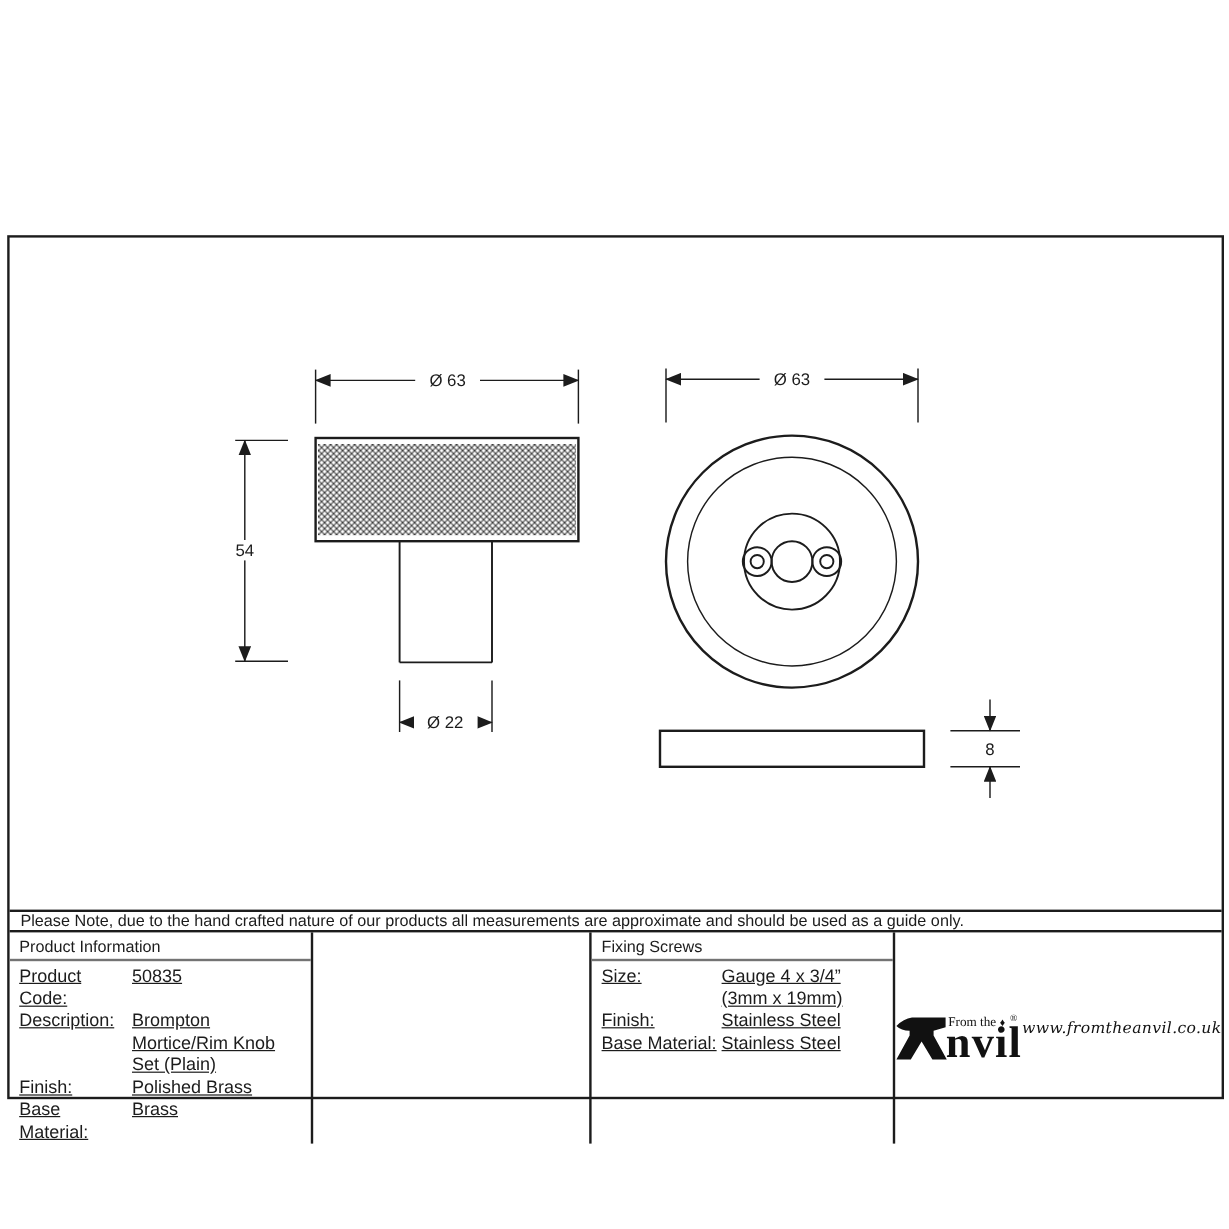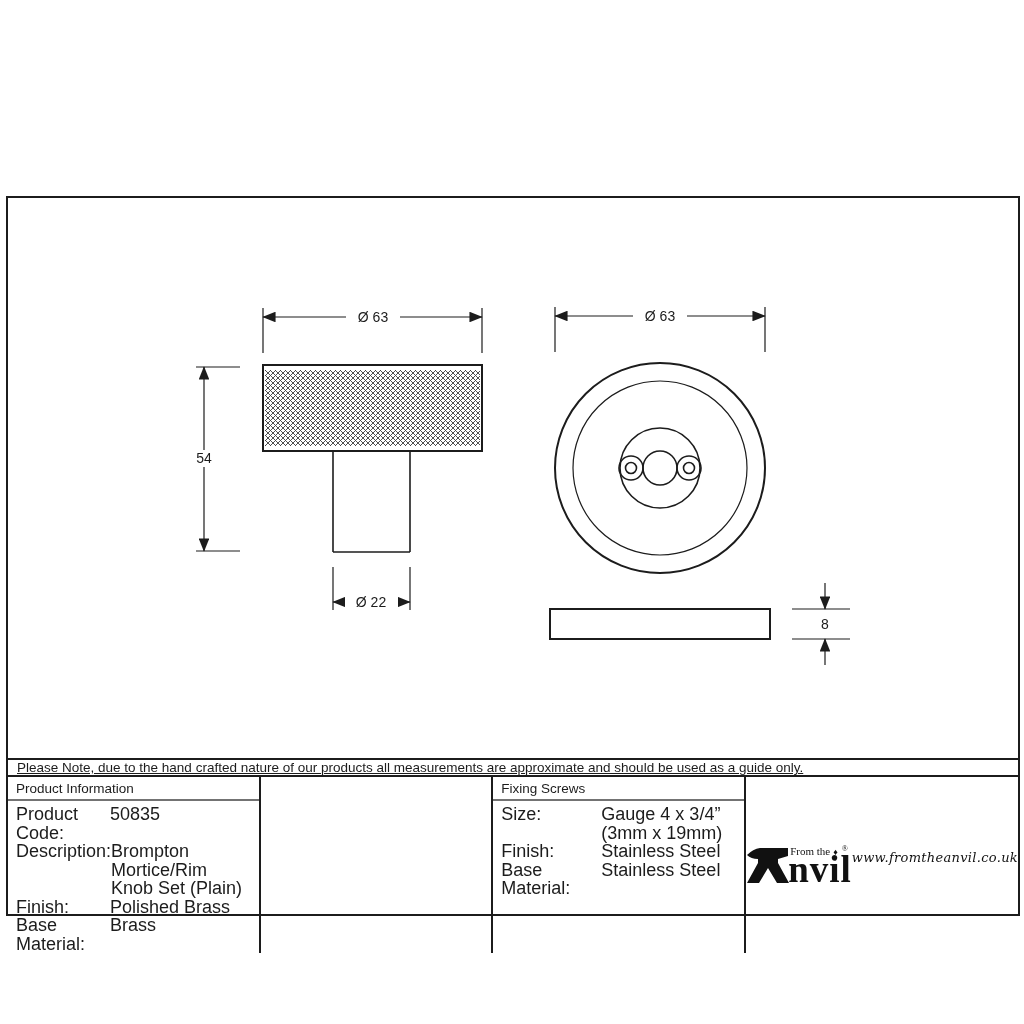--- a/index.html
+++ b/index.html
@@ -5,30 +5,30 @@
   html,body{margin:0;padding:0;background:#fff;}
   .page{position:relative;width:1024px;height:1024px;background:#fff;overflow:hidden;
         font-family:"Liberation Sans",sans-serif;color:#1c1c1c;margin-top:44px;}
   .frame{position:absolute;left:6px;top:152px;width:1014px;height:720px;
          border:2px solid #1c1c1c;box-sizing:border-box;background:#fff;
          display:flex;flex-direction:column;}
   .drawing-area{position:relative;height:562px;border-bottom:2px solid #1c1c1c;box-sizing:border-box;}
   .drawing-svg{display:block;}
   .dim-text{font:14px "Liberation Sans",sans-serif;fill:#1c1c1c;text-anchor:middle;}
   .note-row{height:32px;border-bottom:2px solid #1c1c1c;box-sizing:border-box;
-            display:flex;align-items:center;padding-left:9px;font-size:13.5px;text-decoration:underline;}
+            display:flex;align-items:center;padding-left:9px;font-size:13.5px;}
   .spec-table{flex:1;display:flex;}
   .col{box-sizing:border-box;display:flex;flex-direction:column;}
   .col-1{width:286px;border-right:2px solid #1c1c1c;}
   .col-2{width:263px;border-right:2px solid #1c1c1c;}
   .col-3{width:286px;border-right:2px solid #1c1c1c;}
   .col-4{flex:1;display:flex;align-items:center;justify-content:center;}
   .col-header{height:24px;border-bottom:2px solid #737373;box-sizing:border-box;
               display:flex;align-items:center;padding-left:8px;font-size:13.5px;}
-  .col-body{flex:1;padding:4px 6px 0 8px;font-size:18px;line-height:18.5px;}
+  .col-body{flex:1;padding:4px 6px 0 8px;font-size:15px;line-height:18.5px;text-decoration:underline;}
   .kv-row{display:flex;}
   .kv-label{flex:0 0 94px;}
   .col-3 .kv-label{flex:0 0 100px;}
   .kv-value{flex:1;}
   .pack-item{white-space:nowrap;}
   
   .logo{display:flex;flex-direction:row;align-items:flex-start;margin-top:4px;}
   .logo-row{display:flex;align-items:flex-end;}
   .logo-a{display:block;margin-bottom:2px;}
   .logo-text{position:relative;margin-left:-2px;}

